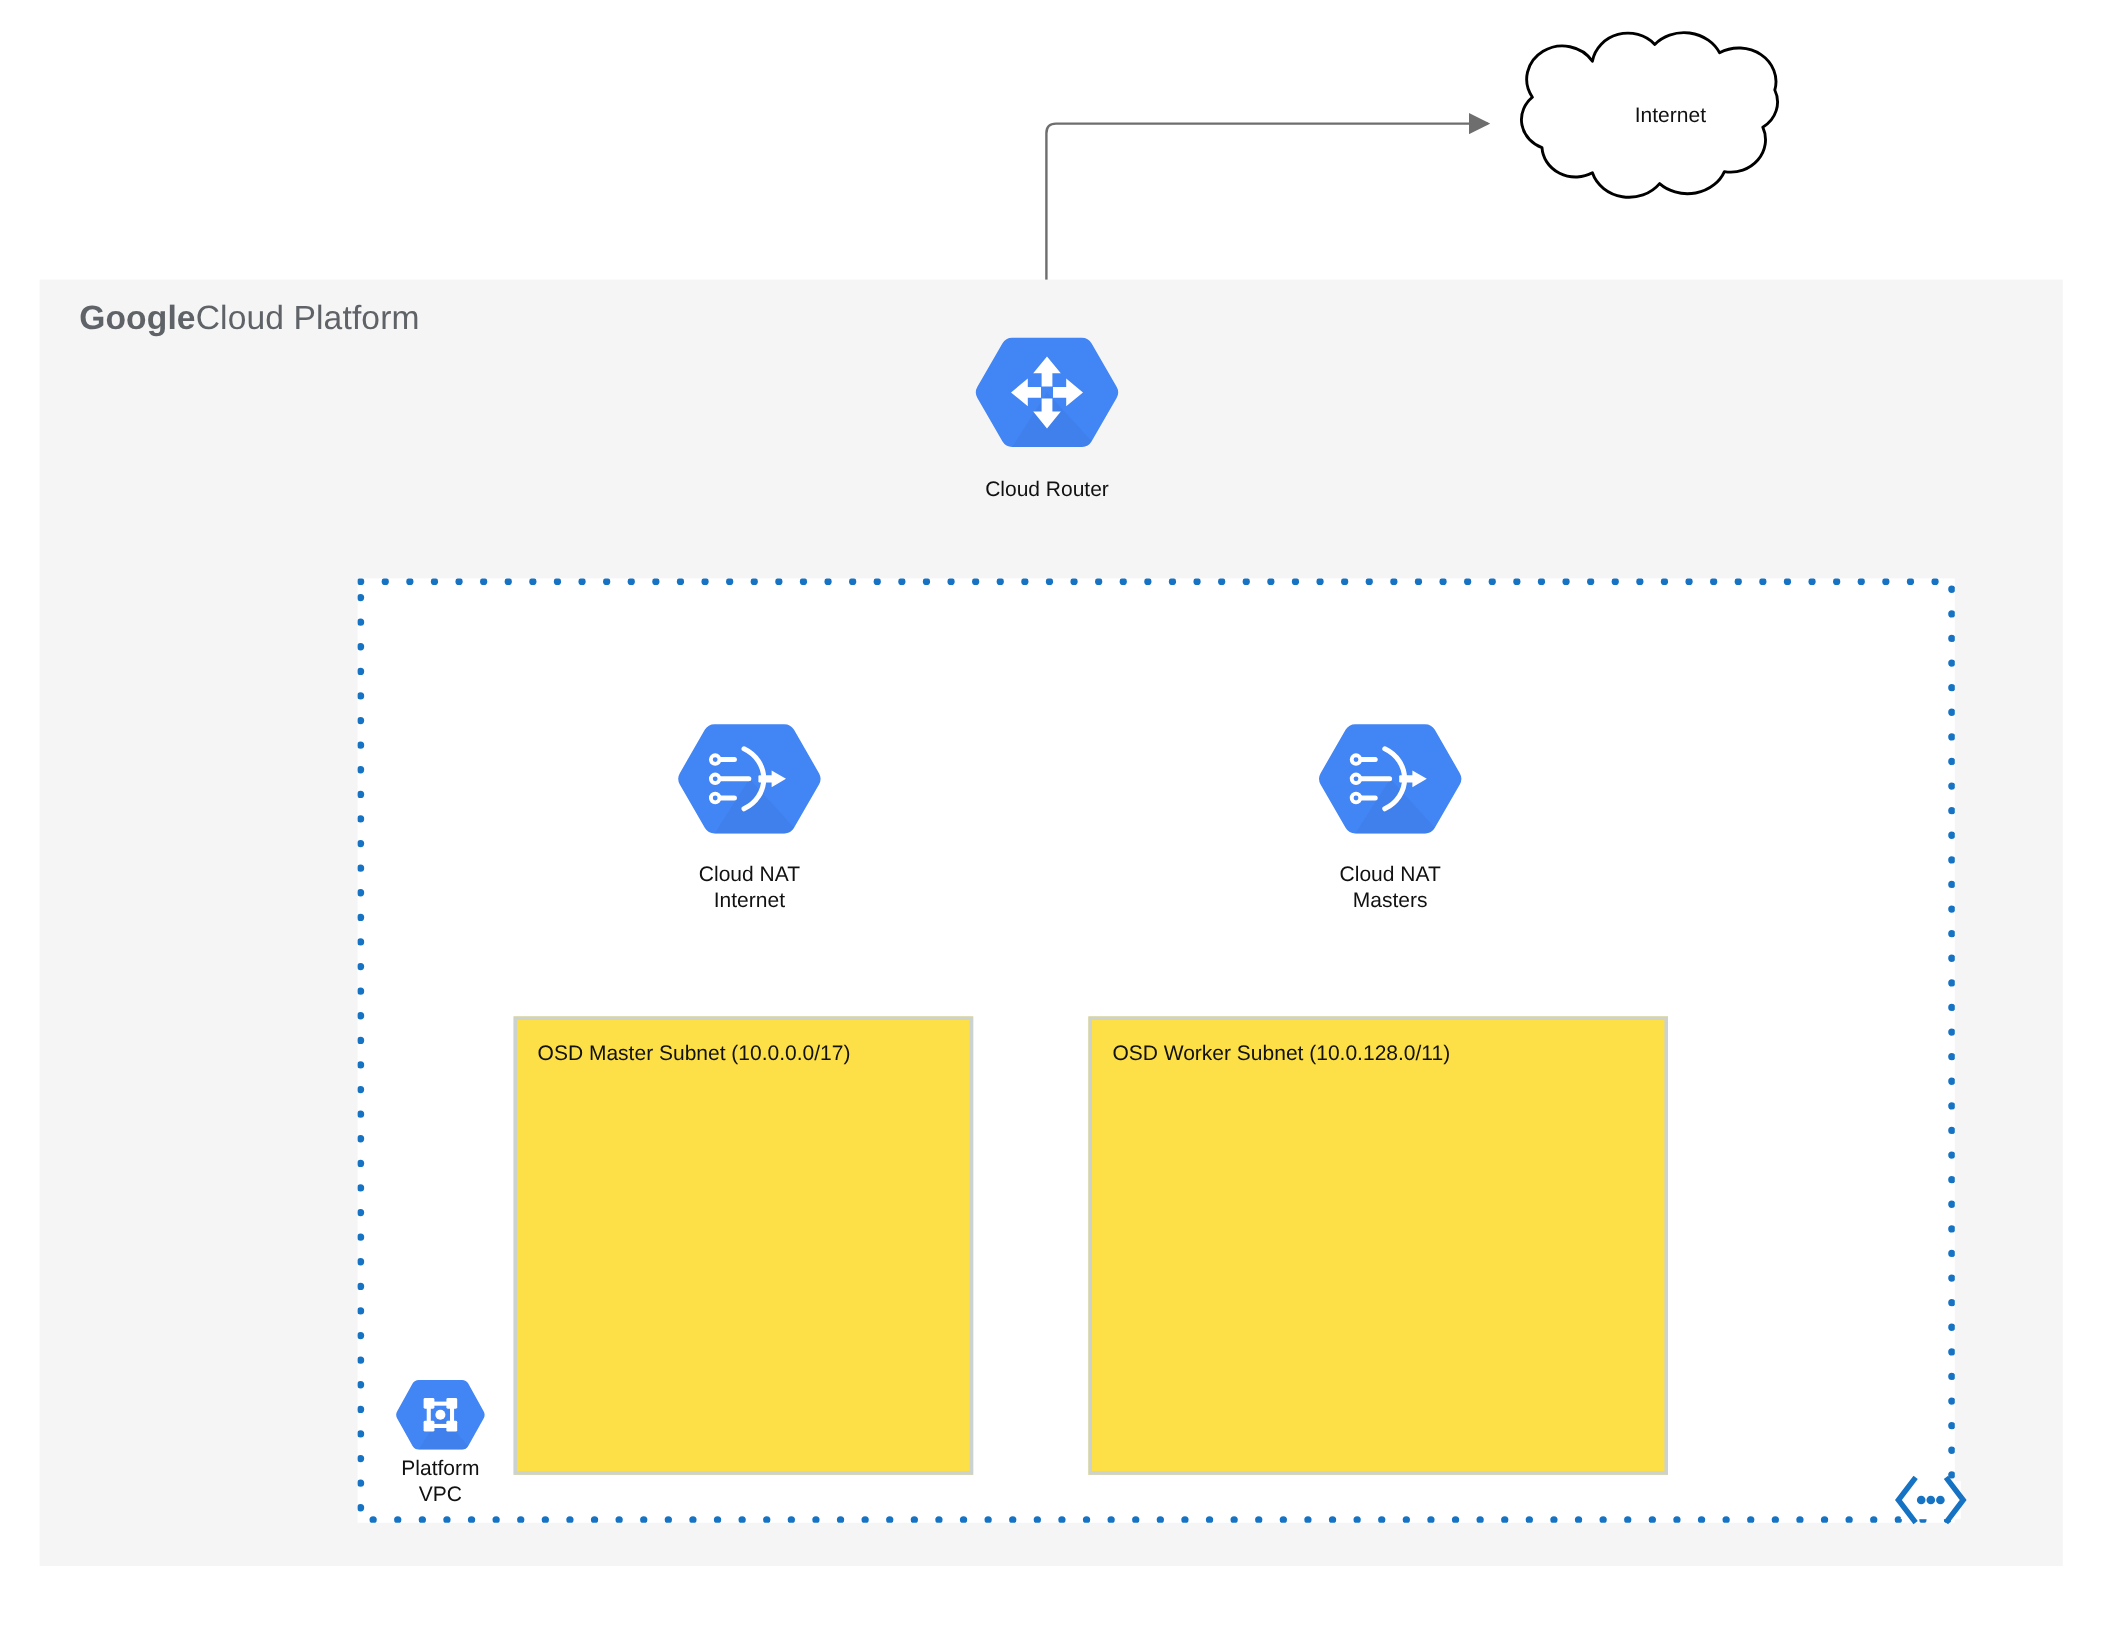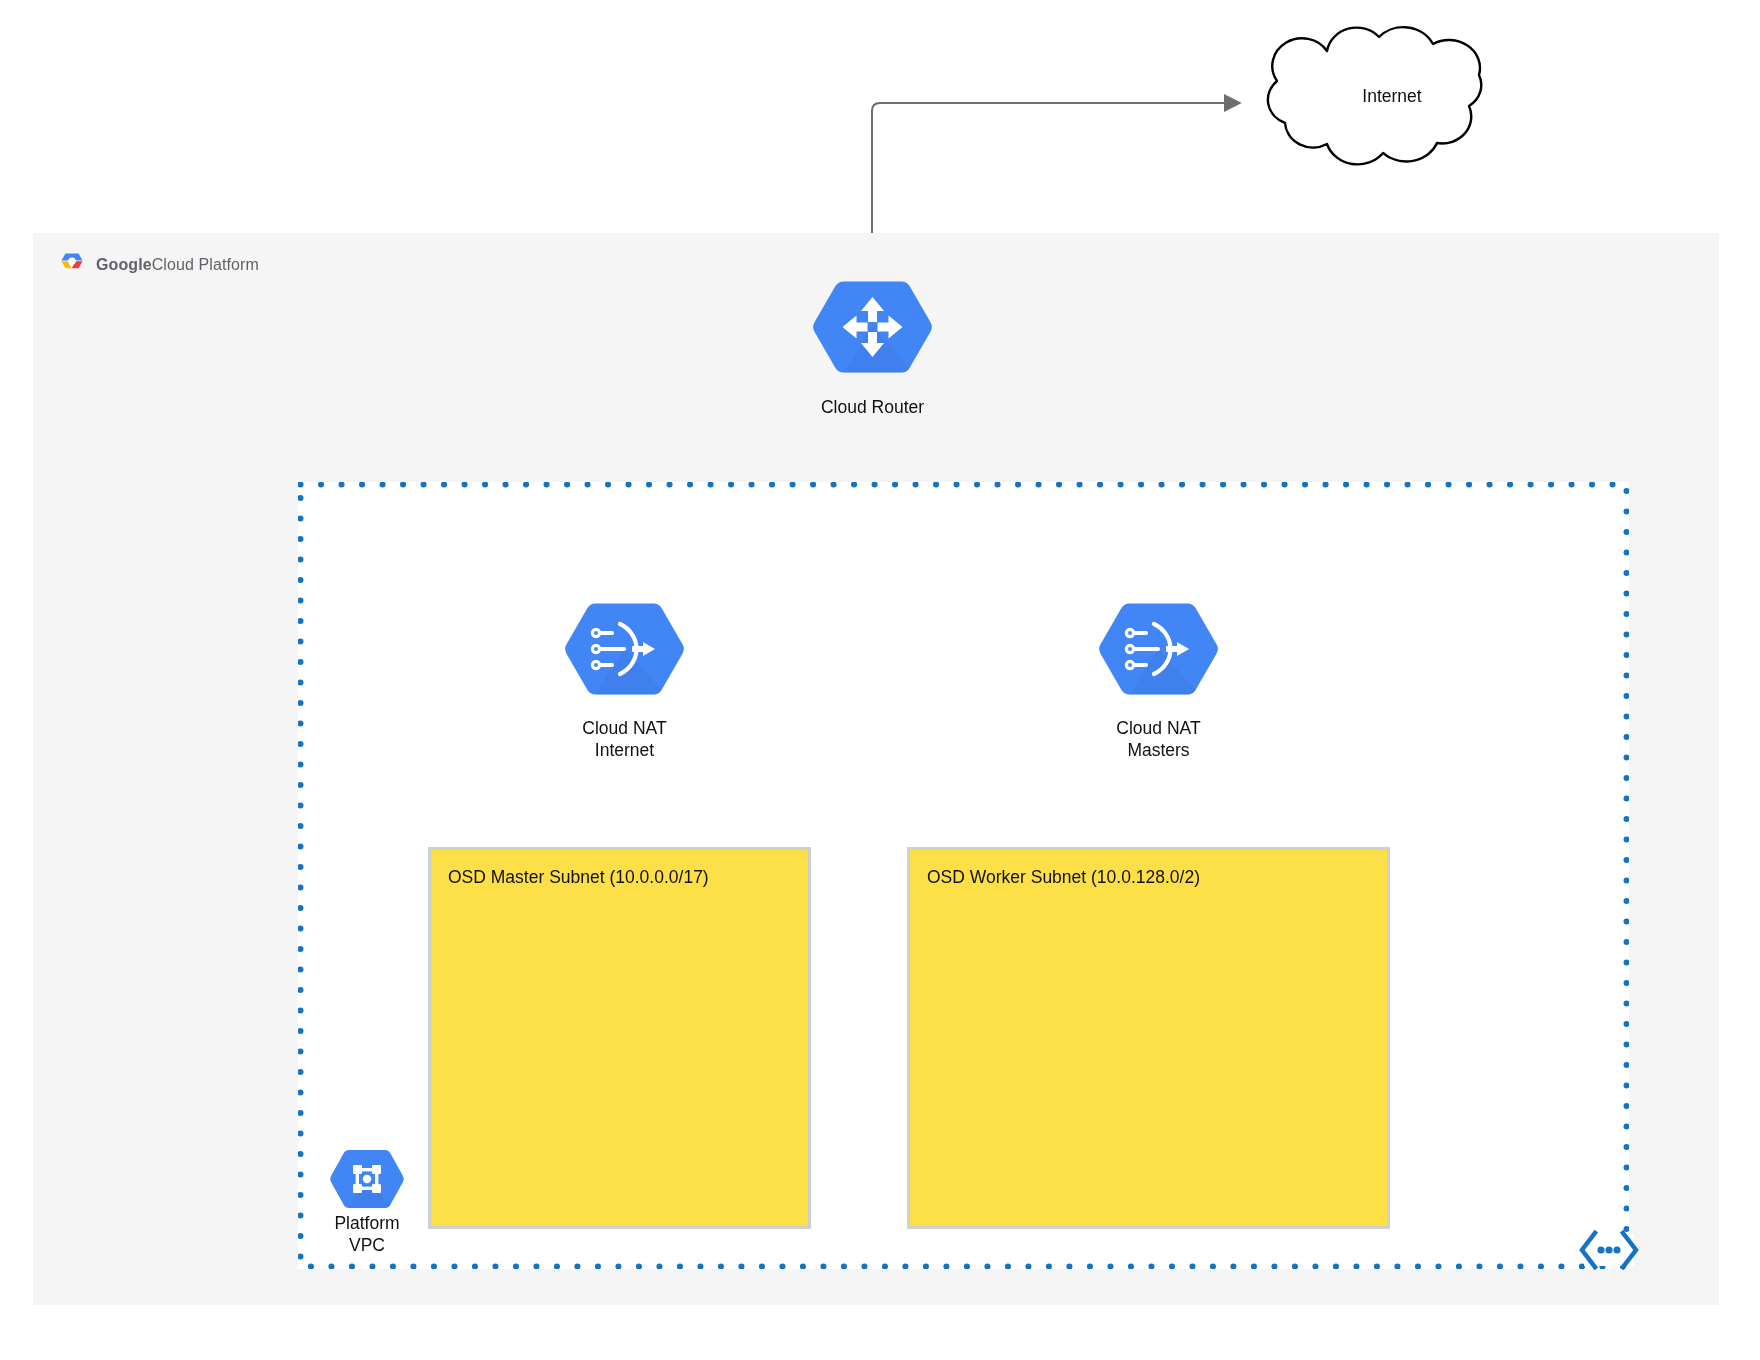--- a/index.html
+++ b/index.html
@@ -4,21 +4,21 @@
 <style>
   html,body{margin:0;padding:0;background:#ffffff;}
   body{width:1760px;height:1360px;position:relative;overflow:hidden;
        font-family:"Liberation Sans","DejaVu Sans",sans-serif;color:#1a1a1a;}
   .abs{position:absolute;}
   #canvas{position:absolute;left:0;top:0;width:1760px;height:1360px;}
 
   
   #gcp-panel{left:33px;top:233px;width:1686px;height:1072px;background:#f5f5f5;}
   #gcp-logo-wrap{left:57px;top:245px;width:260px;height:40px;display:flex;align-items:center;gap:9px;}
-  #gcp-logo-text{font-size:16px;color:#5f6368;letter-spacing:.1px;white-space:nowrap;}
+  #gcp-logo-text{font-size:28px;color:#5f6368;letter-spacing:.1px;white-space:nowrap;}
   #gcp-logo-text b{font-weight:700;color:#5f6368;}
 
   
   #vpc-box{left:298px;top:482px;width:1331px;height:787px;background:#ffffff;}
   #vpc-dots{left:298px;top:482px;width:1331px;height:787px;pointer-events:none;}
 
   
   .subnet{background:#fde047;border:3px solid #cbd2cf;box-sizing:border-box;}
   #subnet-master{left:428px;top:847px;width:383px;height:382px;}
   #subnet-worker{left:907px;top:847px;width:483px;height:382px;}
@@ -89,21 +89,21 @@
 <div class="abs" id="vpc-box"></div>
 <svg class="abs" id="vpc-dots" viewBox="0 0 1331 787" xmlns="http://www.w3.org/2000/svg">
   <rect x="2.5" y="2.5" width="1326" height="782" fill="none" stroke="#1673c4" stroke-width="6" stroke-linecap="round" stroke-dasharray="0.1 20.4"></rect>
 </svg>
 
 <div class="abs subnet" id="subnet-master">
   <span class="subnet-label">OSD Master Subnet (10.0.0.0/17)</span>
 </div>
 
 <div class="abs subnet" id="subnet-worker">
-  <span class="subnet-label">OSD Worker Subnet (10.0.128.0/2)</span>
+  <span class="subnet-label">OSD Worker Subnet (10.0.128.0/11)</span>
 </div>
 
 <div class="abs" id="cloud-internet">
   <svg width="250" height="155" viewBox="0 0 250 155" xmlns="http://www.w3.org/2000/svg">
     <path d="M72 33
              A30 28 0 0 1 124 19
              A33 30 0 0 1 178 26
              A31 28 0 0 1 224 57
              A27 25 0 0 1 214 88
              A29 27 0 0 1 182 125

